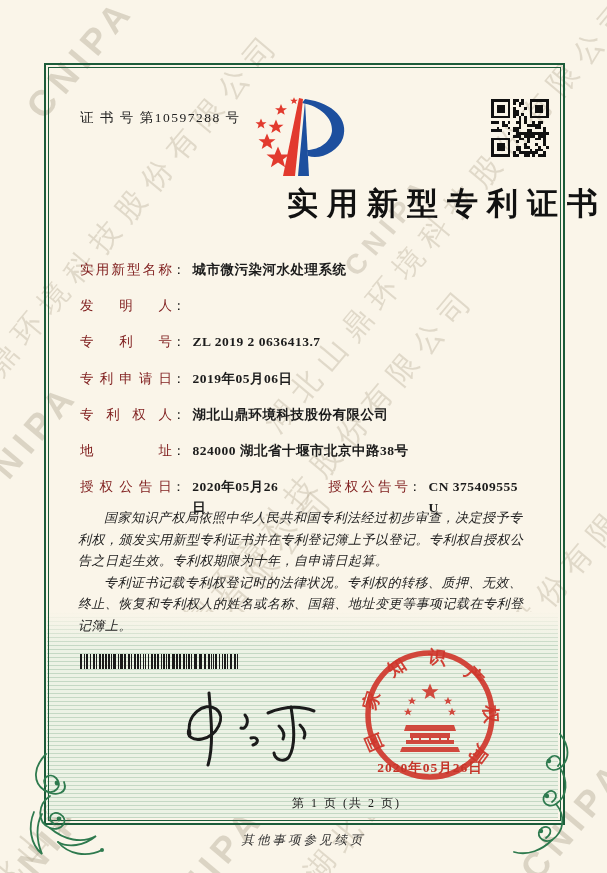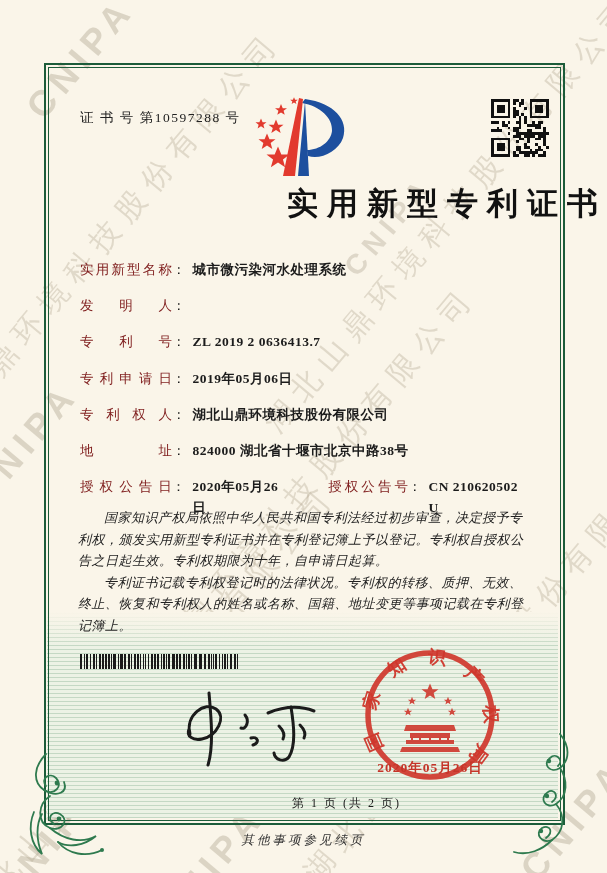--- a/index.html
+++ b/index.html
@@ -317,21 +317,21 @@
         <span class="colon">：</span>
       <span class="val">824000 湖北省十堰市北京中路38号</span>
     </div>
     <div class="row">
       <span class="lbl">授权公告日</span>
         <span class="colon">：</span>
       <span class="val">2020年05月26日</span>
       <span class="pair2">
         <span class="lbl">授权公告号</span>
           <span class="colon">：</span>
-        <span class="val">CN 210620502 U</span>
+        <span class="val">CN 375409555 U</span>
       </span>
     </div>
   </div>
 
   <div class="paras">
     <p>国家知识产权局依照中华人民共和国专利法经过初步审查，决定授予专利权，颁发实用新型专利证书并在专利登记簿上予以登记。专利权自授权公告之日起生效。专利权期限为十年，自申请日起算。</p>
     <p>专利证书记载专利权登记时的法律状况。专利权的转移、质押、无效、终止、恢复和专利权人的姓名或名称、国籍、地址变更等事项记载在专利登记簿上。</p>
   </div>
 
   <svg class="barcode" id="barcode" width="162" height="16">

